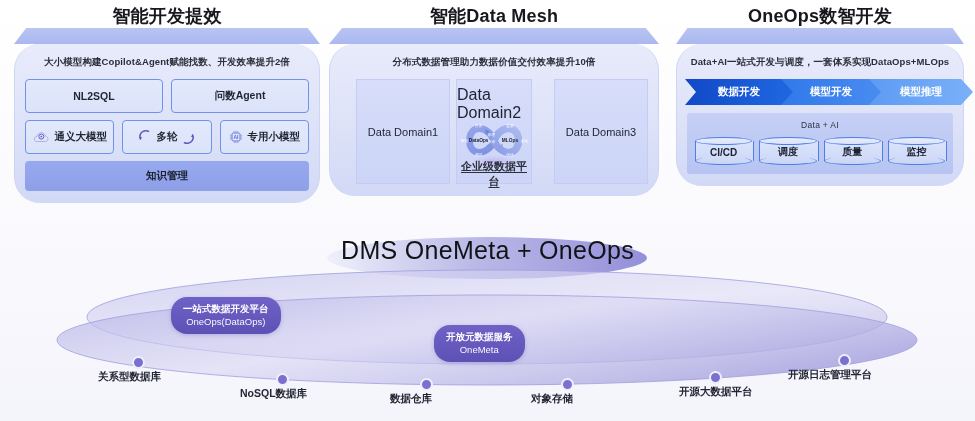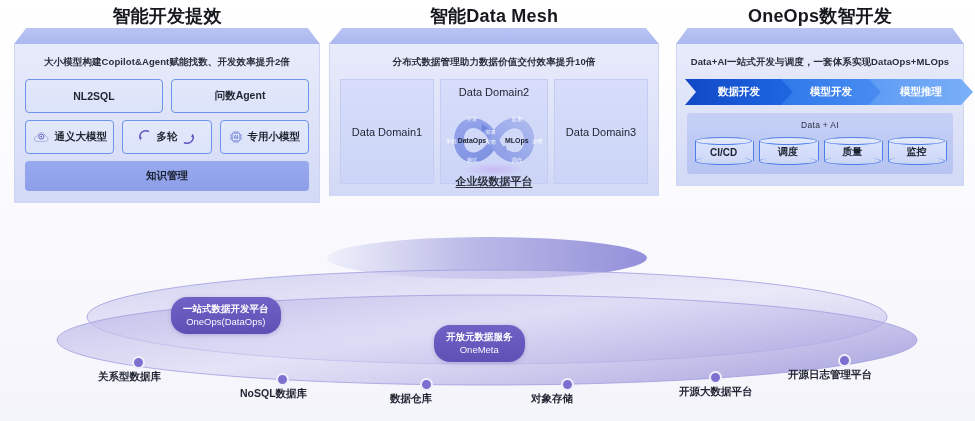--- a/index.html
+++ b/index.html
@@ -27,20 +27,21 @@
   .box-top{
     height:16px;
     background:linear-gradient(180deg,#b9c4f3 0%,#aab8ef 100%);
     clip-path:polygon(4% 0,96% 0,100% 100%,0 100%);
   }
   .box-body{
     background:linear-gradient(180deg,#e8ebfb 0%,#dde2f8 55%,#d2d9f6 100%);
     border-left:1px solid #cdd5f2;border-right:1px solid #cdd5f2;
     padding:8px 10px 12px 10px;
     position:relative;
+    border-radius:26px;
   }
   .subtitle{
     text-align:center;font-size:9.5px;color:#2a2f3a;font-weight:600;
     margin:4px 0 10px 0;letter-spacing:.1px;white-space:nowrap;
   }
 
   
   .chip-row{display:flex;gap:8px;margin-bottom:7px;}
   .chip{
     flex:1;height:32px;border:1px solid #6f93ec;border-radius:4px;
@@ -58,23 +59,23 @@
   .ic{display:inline-flex;align-items:center;}
 
   
   .dom-row{display:flex;gap:6px;height:105px;}
   .dom{
     background:linear-gradient(180deg,#d7ddfa 0%,#ccd5f7 100%);
     border:1px solid #c3cdf4;
     display:flex;align-items:center;justify-content:center;
     font-size:11px;color:#1d2330;position:relative;
   }
-  .dom.side{flex:0 0 92px;}
+  .dom.side{flex:0 0 92px;margin-left:16px;}
   .dom.mid{flex:1;align-items:flex-start;justify-content:center;padding-top:6px;}
-  .dom2-label{font-size:11px;color:#1d2330;}
+  .dom2-label{font-size:16px;color:#1d2330;}
   .loopwrap{position:absolute;left:0;top:18px;width:100%;height:86px;}
   .ent-plat{
     position:absolute;left:0;bottom:-6px;width:100%;text-align:center;
     font-size:11px;font-weight:bold;color:#2b2f3c;
     text-decoration:underline;text-underline-offset:2px;
   }
 
   
   .chev-band{position:relative;height:26px;margin:0 -2px 8px -2px;}
   .chev{
@@ -333,20 +334,21 @@
           <stop offset="50%" stop-color="#d8d6f3" stop-opacity=".6"></stop>
           <stop offset="100%" stop-color="#aaa6e0" stop-opacity=".85"></stop>
         </linearGradient>
       </defs>
 
       <ellipse cx="487" cy="36" rx="160" ry="21" fill="url(#topEll)" opacity=".95"></ellipse>
       <ellipse cx="487" cy="95" rx="400" ry="47" fill="url(#midEll)" stroke="#9f9ddd" stroke-width="0.8"></ellipse>
       <ellipse cx="487" cy="118" rx="430" ry="45" fill="url(#lowEll)" stroke="#9f9ddd" stroke-width="0.8"></ellipse>
     </svg>
 
+    <div class="big-title">DMS OneMeta + OneOps</div>
 
     <div class="pill" style="left:171px;top:75px;">
       <div class="l1">一站式数据开发平台</div>
       <div class="l2">OneOps(DataOps)</div>
     </div>
 
     <div class="pill" style="left:434px;top:103px;">
       <div class="l1">开放元数据服务</div>
       <div class="l2">OneMeta</div>
     </div>

